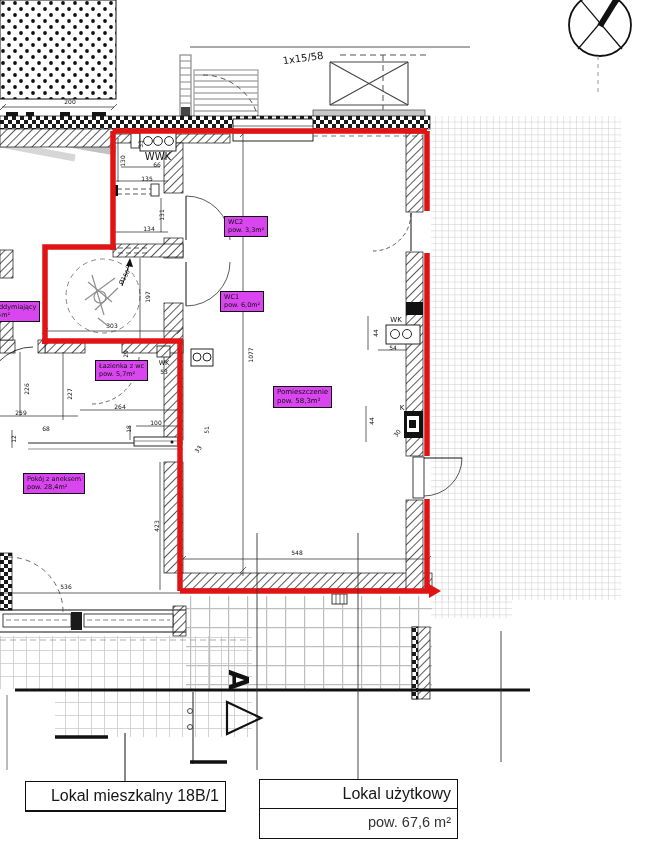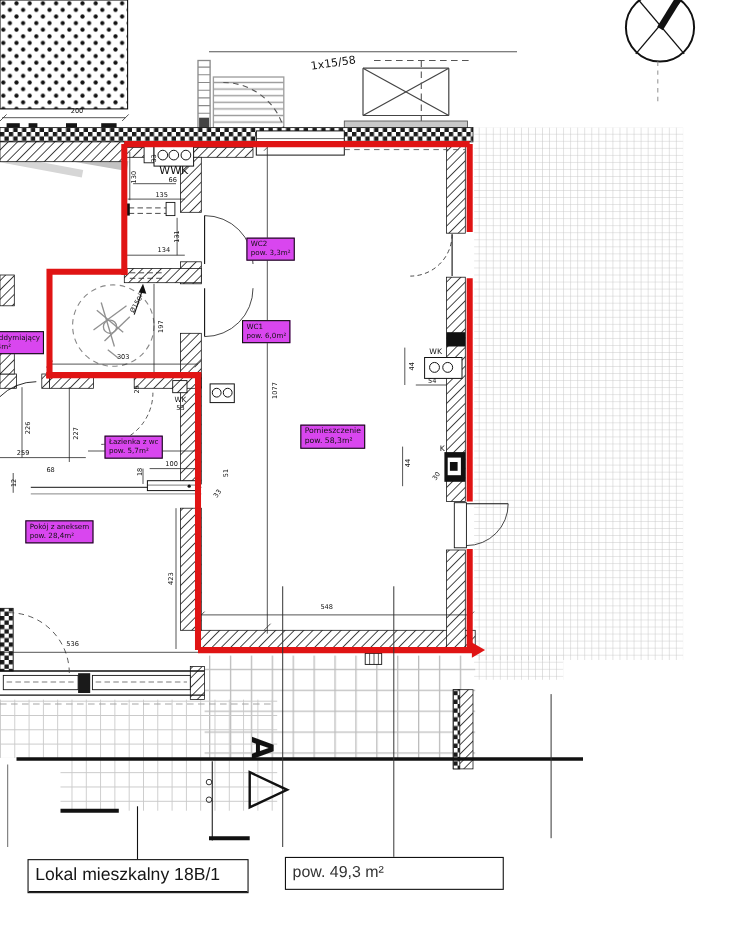--- a/index.html
+++ b/index.html
@@ -4,21 +4,21 @@
 <style>
   html,body{margin:0;padding:0;background:#fff}
   #app{position:relative;width:665px;height:851px;background:#fff;overflow:hidden;
        font-family:"DejaVu Sans",sans-serif}
   #plan-svg{position:absolute;left:0;top:0}
   .dim{position:absolute;font:6px "DejaVu Sans",sans-serif;color:#111;
        transform:translate(-50%,-50%);white-space:nowrap;letter-spacing:0}
   .ann{position:absolute;color:#111;transform:translate(-50%,-50%);white-space:nowrap}
   .rlabel{position:absolute;border:1px solid #111;background:#d946ef;color:#111;
           font:6.5px/1.3 "DejaVu Sans",sans-serif;padding:1px 3px;white-space:nowrap}
-  .leg{position:absolute;border:1.4px solid #111;background:#fff;text-align:left;color:#161616}
+  .leg{position:absolute;border:1.4px solid #111;background:#fff;text-align:right;color:#161616}
   .leg .t{font:16px/1.2 "Liberation Sans",sans-serif;padding:4px 6px 5px;border-bottom:1.2px solid #111}
   .leg .a{font:14.5px/1.2 "Liberation Sans",sans-serif;color:#333;padding:5px 6px 6px}
 </style>
 </head>
 <body>
 
 <div id="app">
 
 <svg id="plan-svg" width="665" height="851" viewBox="0 0 665 851">
   <defs>
@@ -301,38 +301,39 @@
   <span class="ann" style="left:238px;top:680px;font-size:27px;font-weight:bold;transform:translate(-50%,-50%) rotate(90deg)">A</span>
 
   <div class="rlabel" style="left:224px;top:216px">
     <div>WC2</div>
     <div>pow. 3,3m²</div>
   </div>
   <div class="rlabel" style="left:220px;top:291px">
     <div>WC1</div>
     <div>pow. 6,0m²</div>
   </div>
-  <div class="rlabel" style="left:95px;top:396px">
+  <div class="rlabel" style="left:95px;top:360px">
     <div>Łazienka z wc</div>
     <div>pow. 5,7m²</div>
   </div>
   <div class="rlabel" style="left:273px;top:386px;font-size:7px">
     <div>Pomieszczenie</div>
     <div>pow. 58,3m²</div>
   </div>
   <div class="rlabel" style="left:23px;top:473px">
     <div>Pokój z aneksem</div>
     <div>pow. 28,4m²</div>
   </div>
   <div class="rlabel" style="left:-12px;top:301px;padding-left:6px">
     <div>oddymiający</div>
     <div>,4m²</div>
   </div>
 
   <div class="leg" style="left:25px;top:781px;width:199px">
     <div class="t">Lokal mieszkalny 18B/1</div>
   </div>
   <div class="leg" style="left:259px;top:779px;width:197px">
-    <div class="a">pow. 49,3 m²</div>
+    <div class="t">Lokal użytkowy</div>
+    <div class="a">pow. 67,6 m²</div>
   </div>
 </div>
 
 </div>
 
 </body></html>

